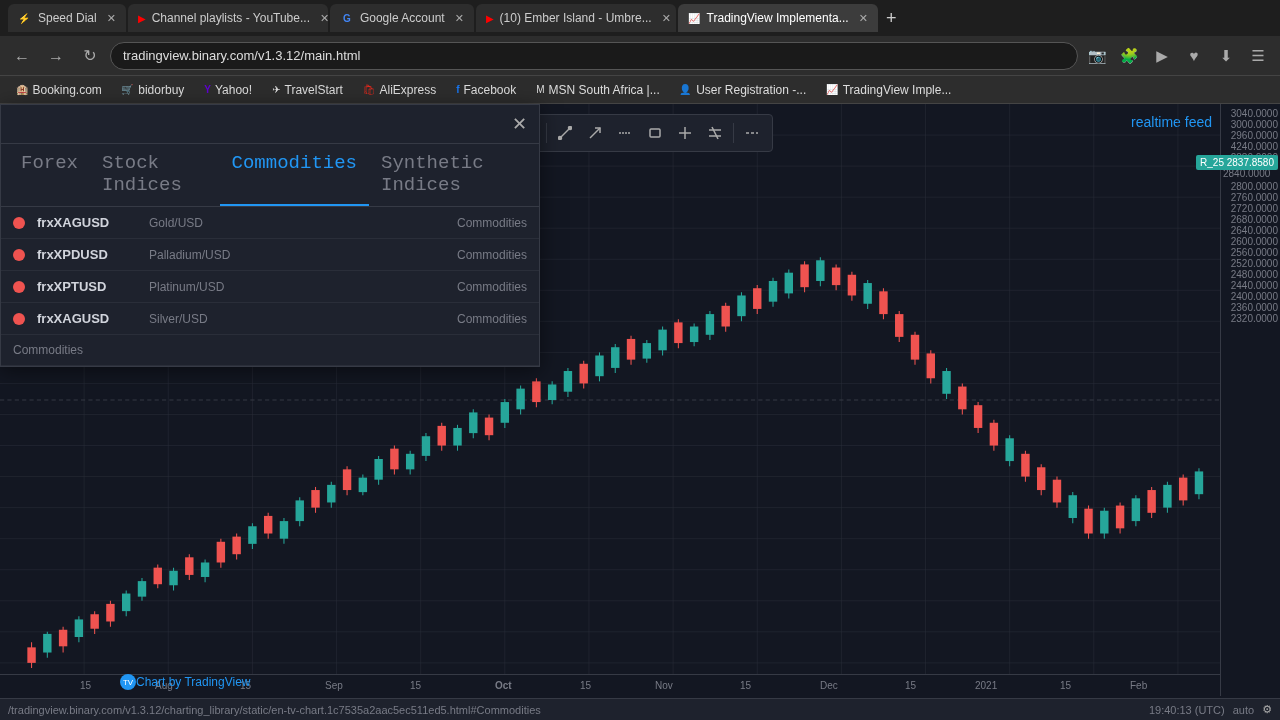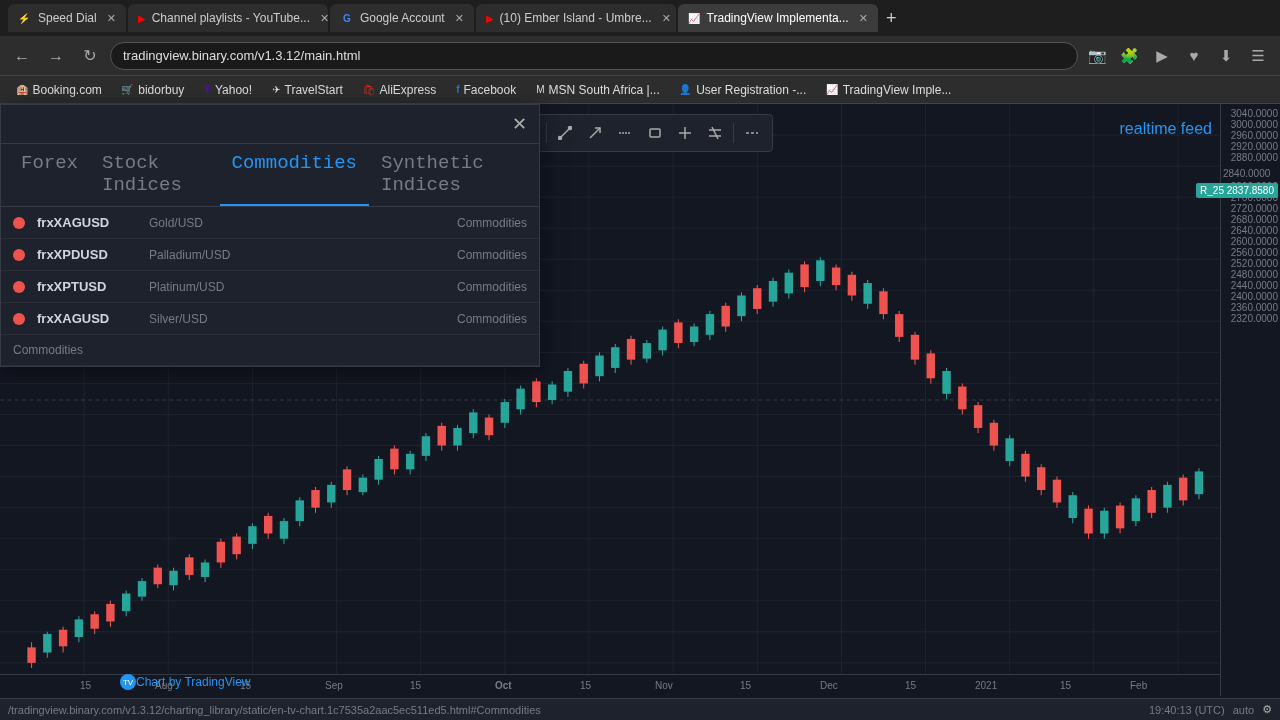--- a/index.html
+++ b/index.html
@@ -47,21 +47,21 @@
 
     
     .chart-area { flex: 1; background: #131722; position: relative; overflow: hidden; }
 
     
     .drawing-toolbar { position: absolute; top: 10px; left: 50%; transform: translateX(-50%); display: flex; align-items: center; background: #1e222d; border: 1px solid #363a45; border-radius: 4px; padding: 4px 6px; gap: 2px; z-index: 50; }
     .draw-btn { width: 28px; height: 28px; background: none; border: none; color: #aaa; cursor: pointer; display: flex; align-items: center; justify-content: center; border-radius: 3px; font-size: 14px; }
     .draw-separator { width: 1px; height: 20px; background: #363a45; margin: 0 2px; }
 
     
-    .realtime-label { position: absolute; top: 12px; right: 60px; color: #2196f3; font-size: 16px; padding: 4px 8px; }
+    .realtime-label { position: absolute; top: 6px; right: 60px; color: #2196f3; font-size: 14px; padding: 4px 8px; }
     .price-label { font-size: 10px; color: #787b86; text-align: right; }
 
     
     .chart-svg { position: absolute; top: 0; left: 0; right: 60px; bottom: 24px; }
 
     
     .status-bar { position: absolute; bottom: 0; left: 0; right: 0; height: 22px; background: #1e222d; border-top: 1px solid #363a45; display: flex; align-items: center; justify-content: space-between; padding: 0 8px; font-size: 11px; color: #787b86; margin-top: 13px; }
     .status-bar-left { display: flex; gap: 8px; }
     .status-bar-right { display: flex; gap: 8px; align-items: center; }
 
@@ -535,25 +535,25 @@
 
         <line x1="1140" y1="352" x2="1140" y2="382" stroke="#26a69a" stroke-width="1"></line>
         <rect x="1136" y="355" width="8" height="22" fill="#26a69a"></rect>
       </g>
     </svg>
 
     <div style="position:absolute;right:0;top:0;bottom:24px;width:60px;background:#131722;border-left:1px solid #363a45;display:flex;flex-direction:column;justify-content:flex-start;padding:4px 2px;">
       <span class="price-label">3040.0000</span>
       <span class="price-label">3000.0000</span>
       <span class="price-label">2960.0000</span>
-      <span class="price-label">2920.0000</span>
+      <span class="price-label">4240.0000</span>
       <span class="price-label">2880.0000</span>
       <div style="position:relative;">
         <span class="price-label">2840.0000</span>
-        <div style="position:absolute;right:0;top:-8px;background:#26a69a;color:#fff;font-size:10px;padding:2px 4px;border-radius:2px;white-space:nowrap;margin-top:28px;">
+        <div style="position:absolute;right:0;top:-8px;background:#26a69a;color:#fff;font-size:10px;padding:2px 4px;border-radius:2px;white-space:nowrap;">
           <span>R_25</span> <span>2837.8580</span>
         </div>
       </div>
       <span class="price-label">2800.0000</span>
       <span class="price-label">2760.0000</span>
       <span class="price-label">2720.0000</span>
       <span class="price-label">2680.0000</span>
       <span class="price-label">2640.0000</span>
       <span class="price-label">2600.0000</span>
       <span class="price-label">2560.0000</span>

